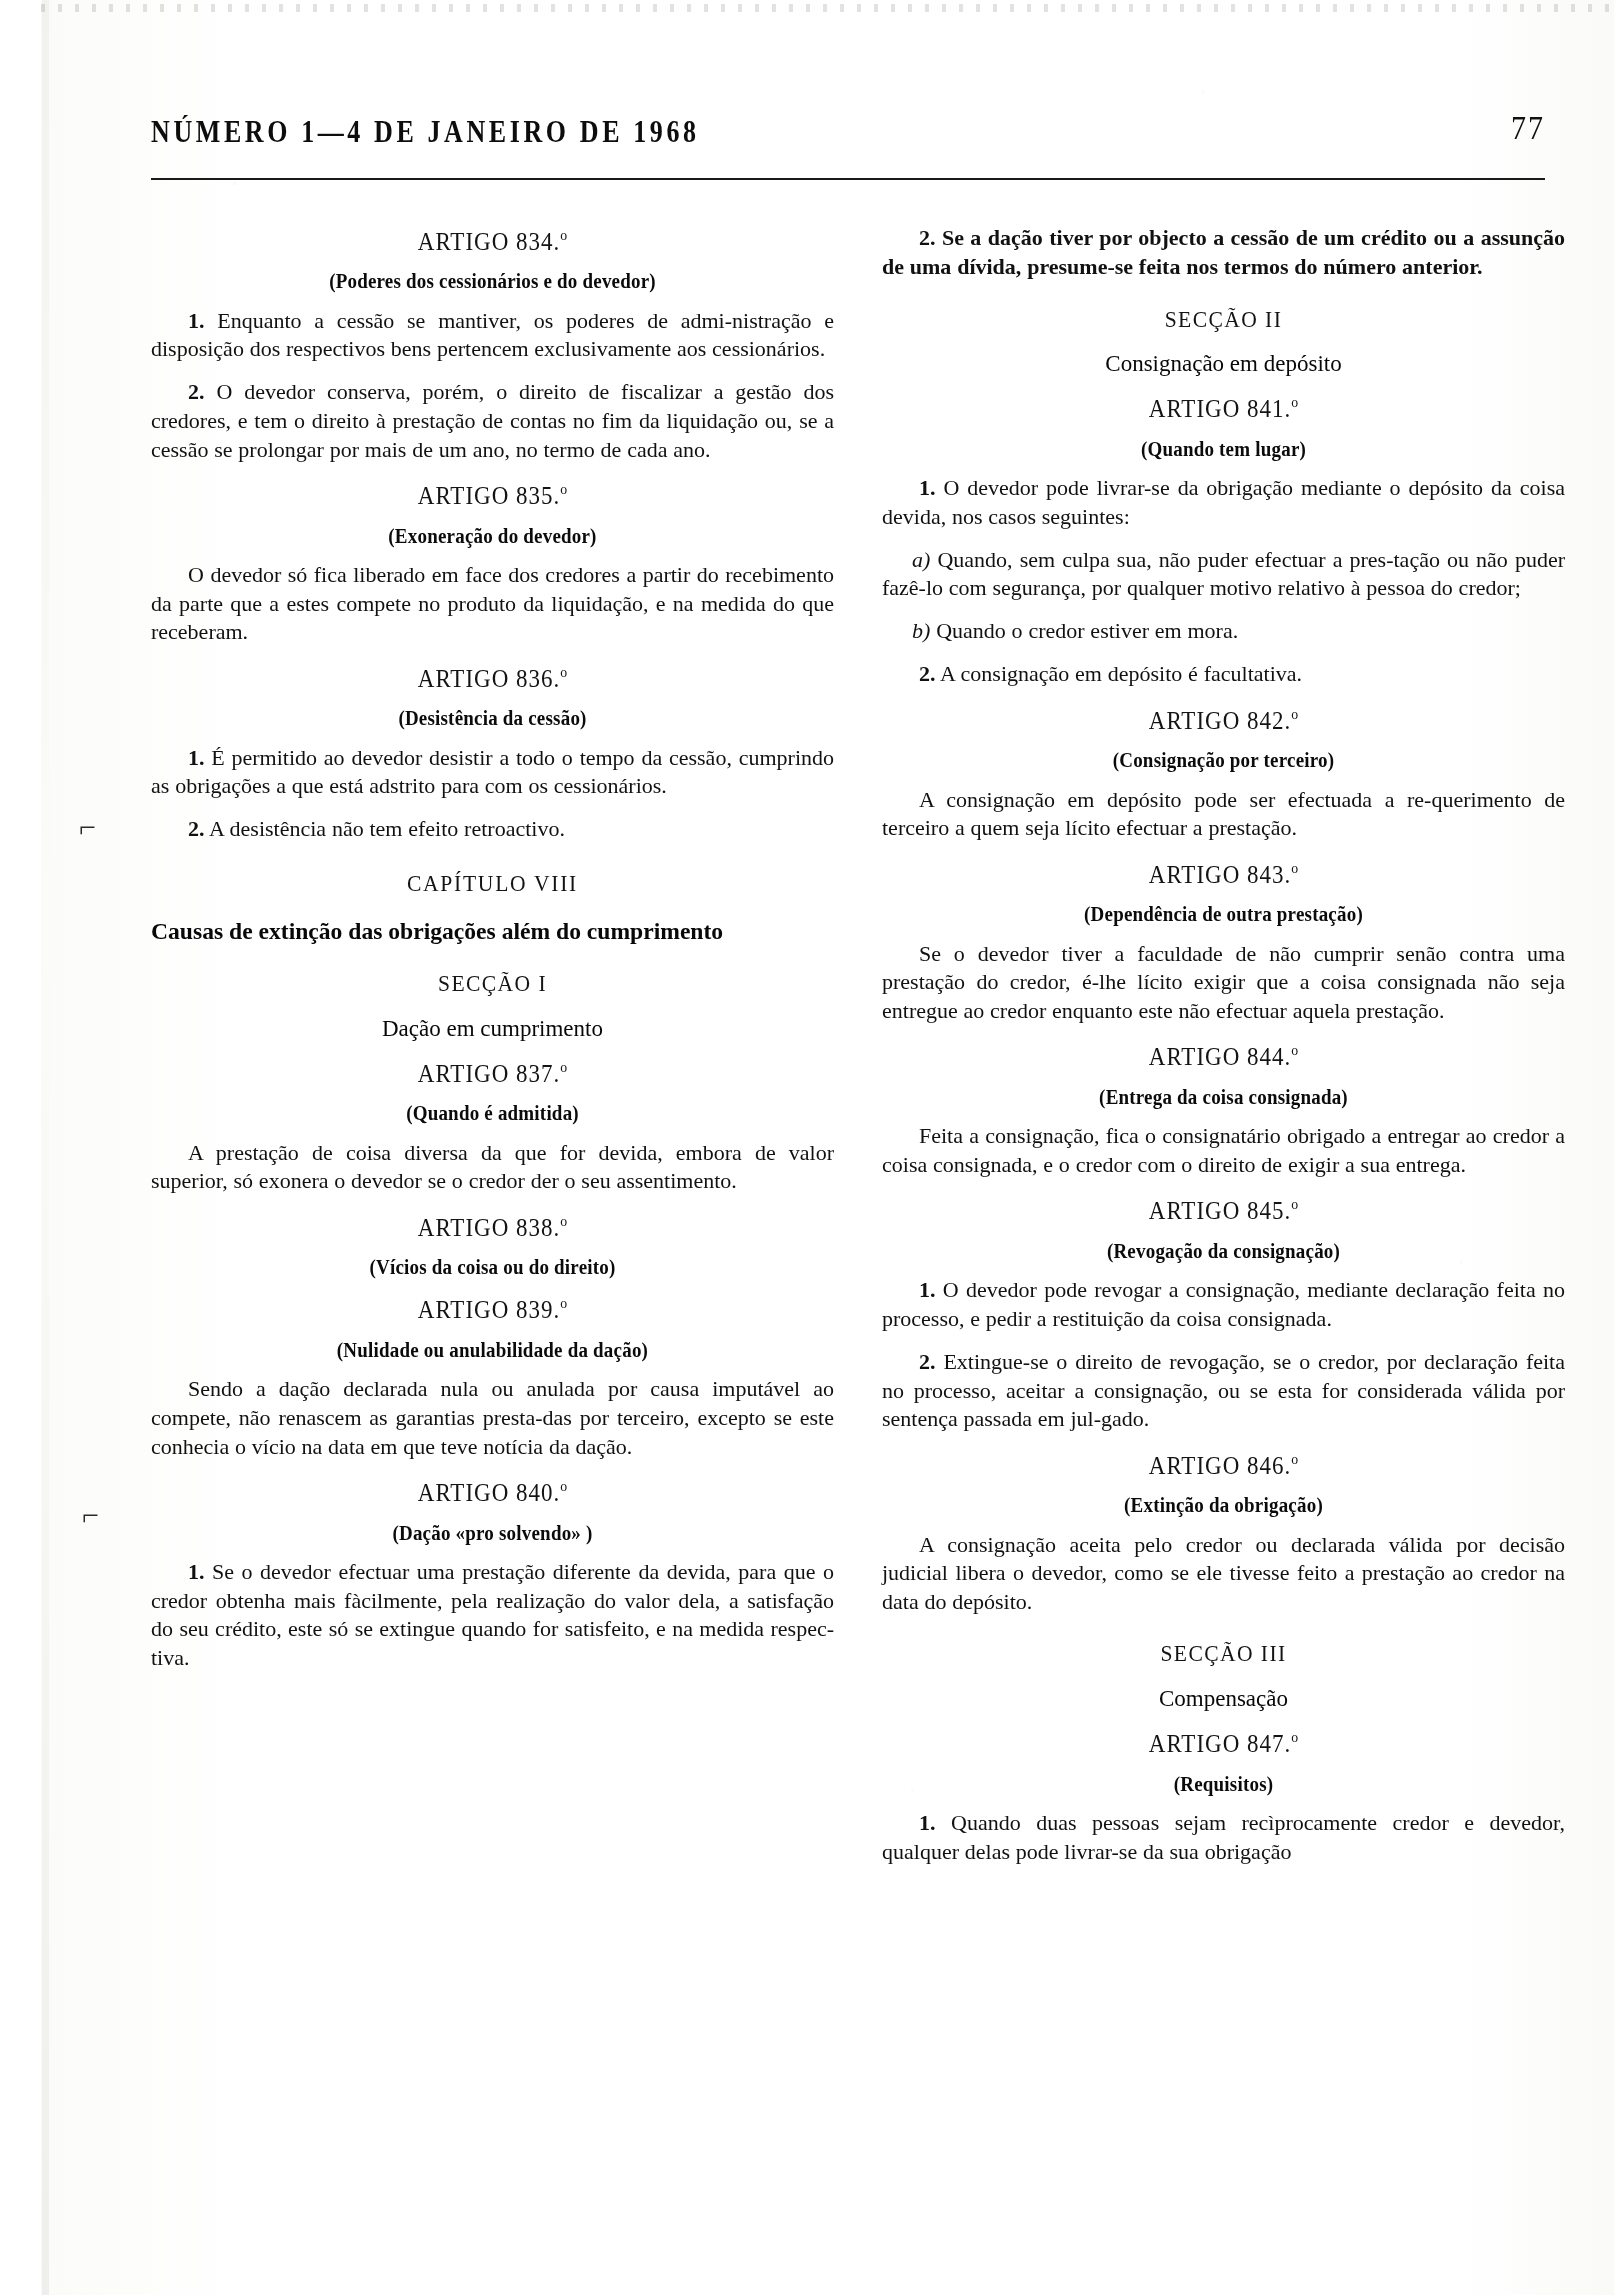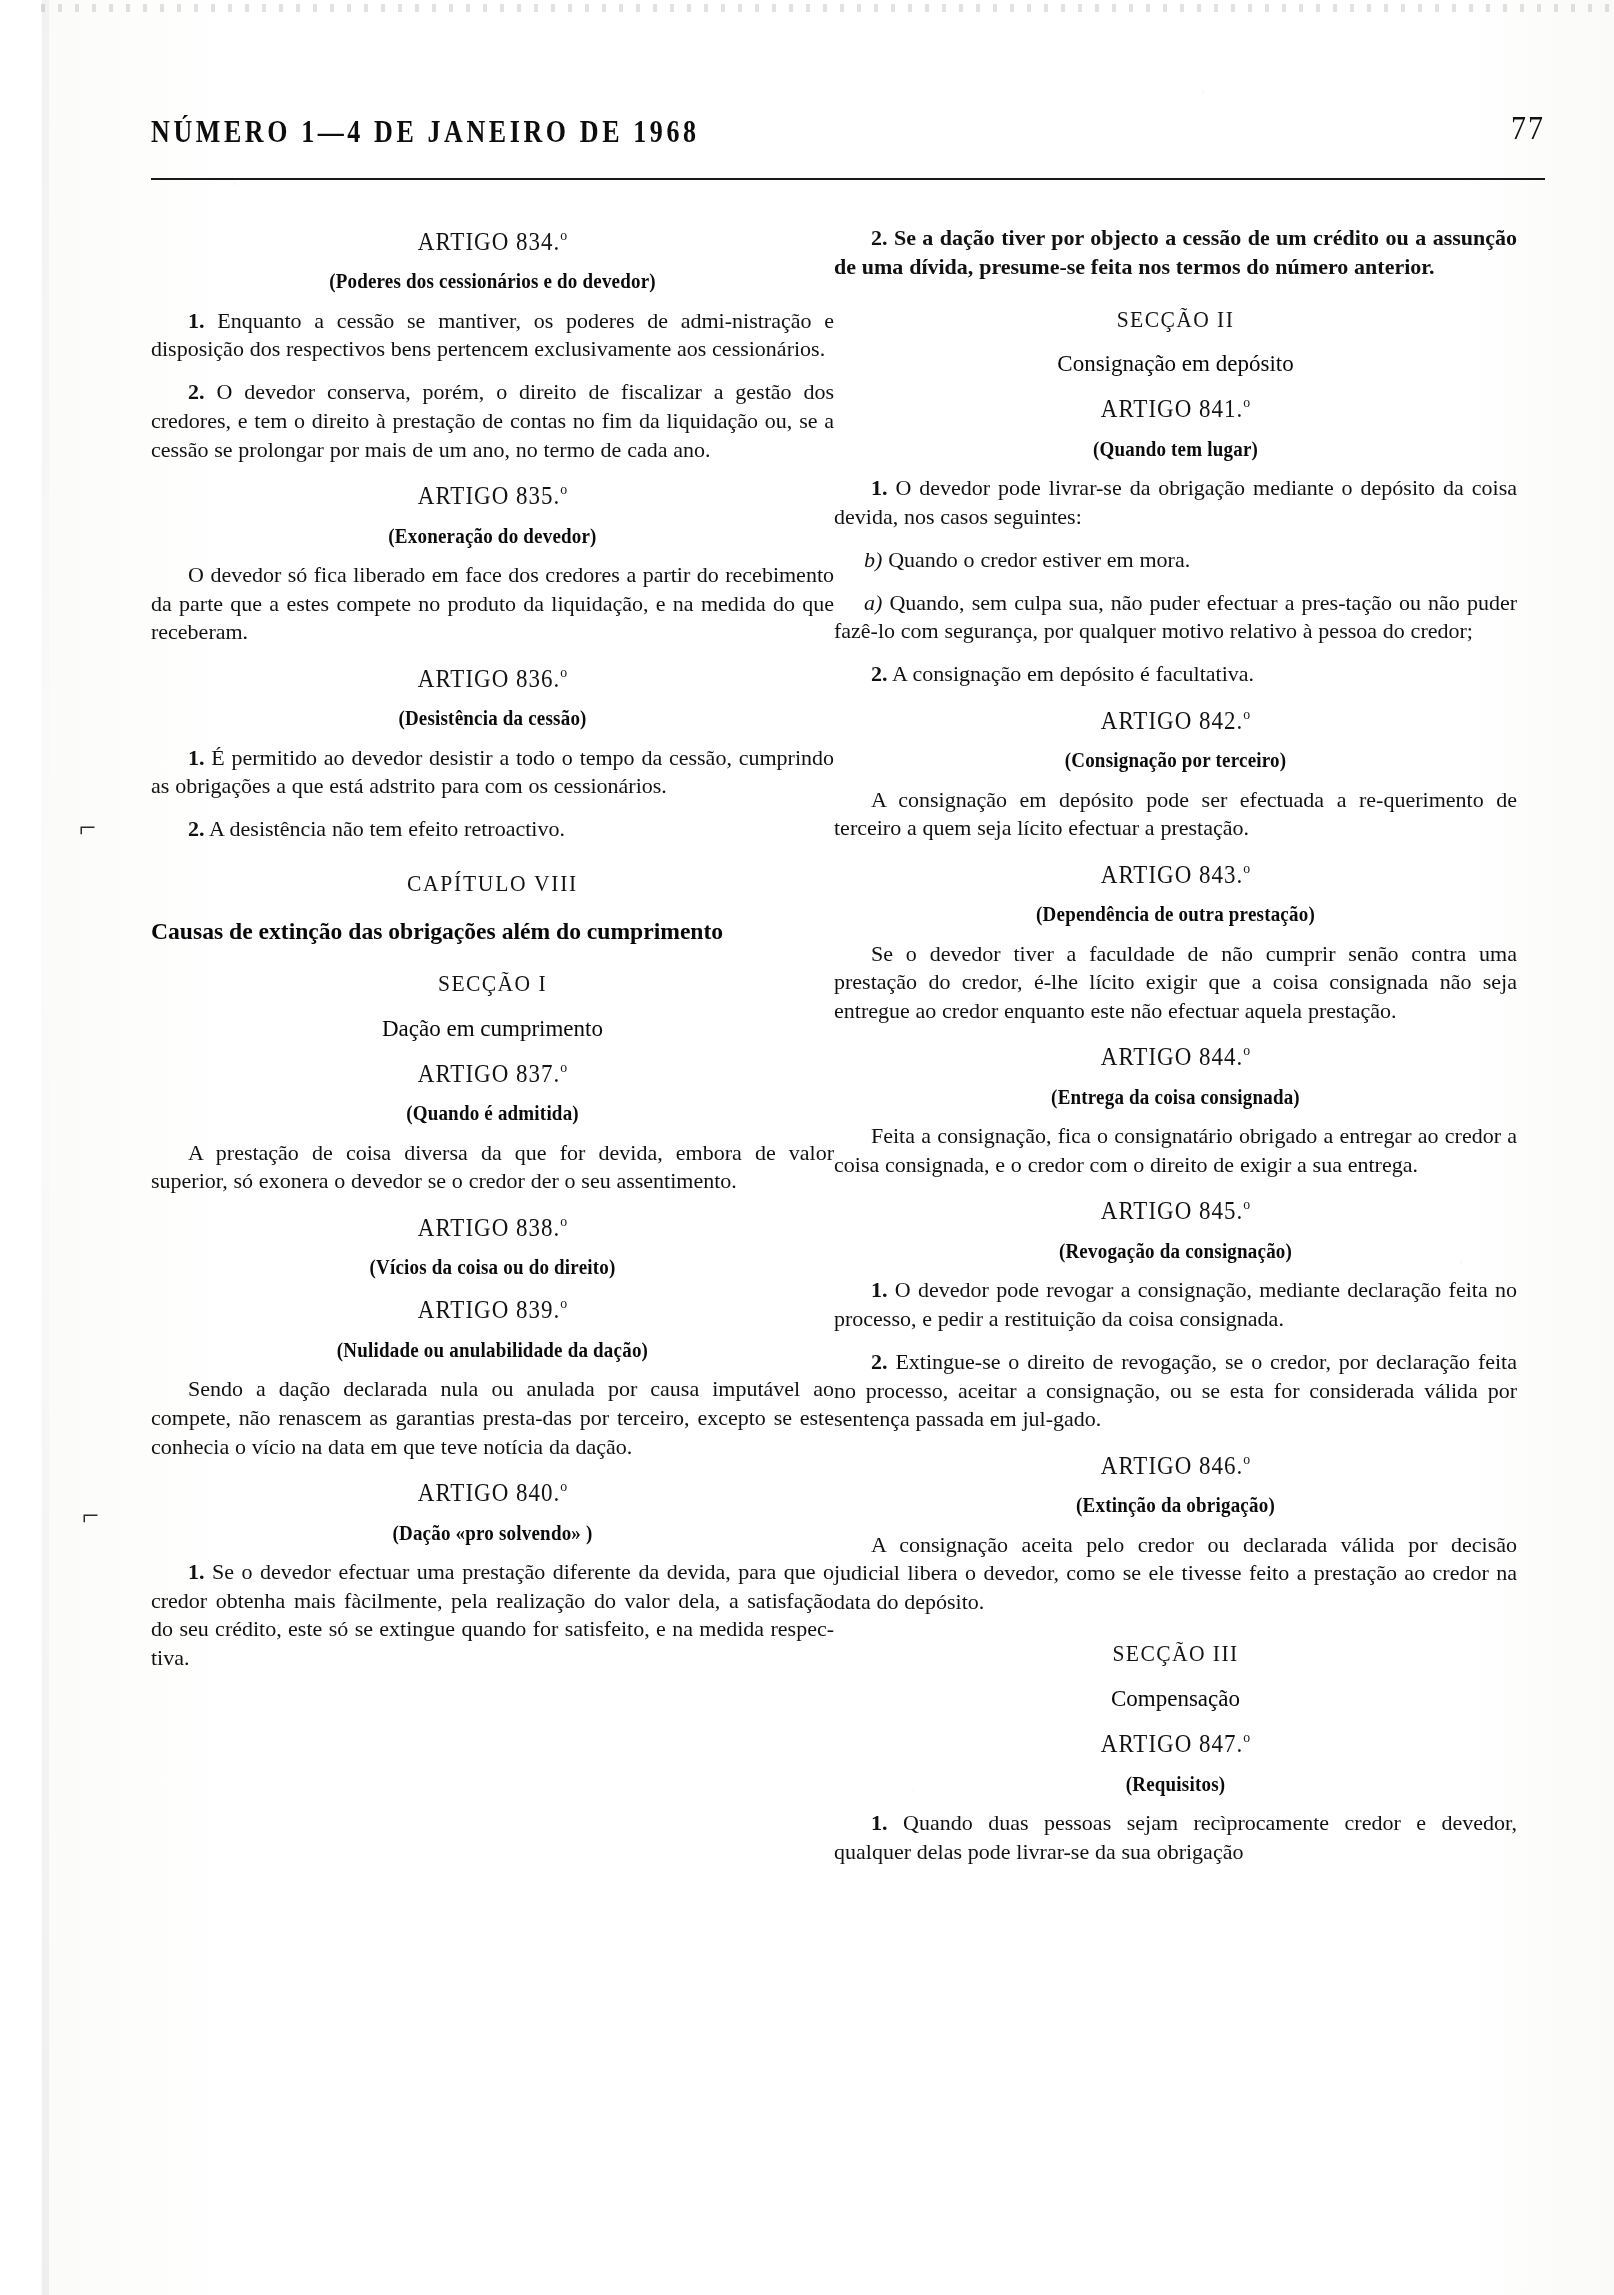--- a/index.html
+++ b/index.html
@@ -88,20 +88,21 @@
   }
 
   
   #columns {
     position: absolute;
     left: 110px;
     right: 110px;
     top: 210px;
     bottom: 26px;
     display: flex;
+    gap: 48px;
   }
   .column {
     width: 683px;
     flex: 0 0 683px;
   }
 
   
   .art-head {
     text-align: center;
     font-size: 23px;
@@ -229,22 +230,22 @@
         <div class="epigraph">(Dação «pro solvendo» )</div>
         <p class="body"><b>1.</b> Se o devedor efectuar uma prestação diferente da devida, para que o credor obtenha mais fàcilmente, pela realização do valor dela, a satisfação do seu crédito, este só se extingue quando for satisfeito, e na medida respec-tiva.</p>
       </div>
     <div class="column" id="col-right">
         <p class="body" style="font-weight: 700;"><b>2.</b> Se a dação tiver por objecto a cessão de um crédito ou a assunção de uma dívida, presume-se feita nos termos do número anterior.</p>
         <div class="section-head">SECÇÃO II</div>
         <div class="section-title">Consignação em depósito</div>
         <div class="art-head"><span>ARTIGO 841.</span><span class="sup">o</span></div>
         <div class="epigraph">(Quando tem lugar)</div>
         <p class="body"><b>1.</b> O devedor pode livrar-se da obrigação mediante o depósito da coisa devida, nos casos seguintes:</p>
+        <p class="body lettered"><span class="ital">a)</span><span> Quando, sem culpa sua, não puder efectuar a pres-tação ou não puder fazê-lo com segurança, por qualquer motivo relativo à pessoa do credor;</span></p>
         <p class="body lettered"><span class="ital">b)</span><span> Quando o credor estiver em mora.</span></p>
-        <p class="body lettered"><span class="ital">a)</span><span> Quando, sem culpa sua, não puder efectuar a pres-tação ou não puder fazê-lo com segurança, por qualquer motivo relativo à pessoa do credor;</span></p>
         <p class="body"><b>2.</b> A consignação em depósito é facultativa.</p>
         <div class="art-head"><span>ARTIGO 842.</span><span class="sup">o</span></div>
         <div class="epigraph">(Consignação por terceiro)</div>
         <p class="body">A consignação em depósito pode ser efectuada a re-querimento de terceiro a quem seja lícito efectuar a prestação.</p>
         <div class="art-head"><span>ARTIGO 843.</span><span class="sup">o</span></div>
         <div class="epigraph">(Dependência de outra prestação)</div>
         <p class="body">Se o devedor tiver a faculdade de não cumprir senão contra uma prestação do credor, é-lhe lícito exigir que a coisa consignada não seja entregue ao credor enquanto este não efectuar aquela prestação.</p>
         <div class="art-head"><span>ARTIGO 844.</span><span class="sup">o</span></div>
         <div class="epigraph">(Entrega da coisa consignada)</div>
         <p class="body">Feita a consignação, fica o consignatário obrigado a entregar ao credor a coisa consignada, e o credor com o direito de exigir a sua entrega.</p>

